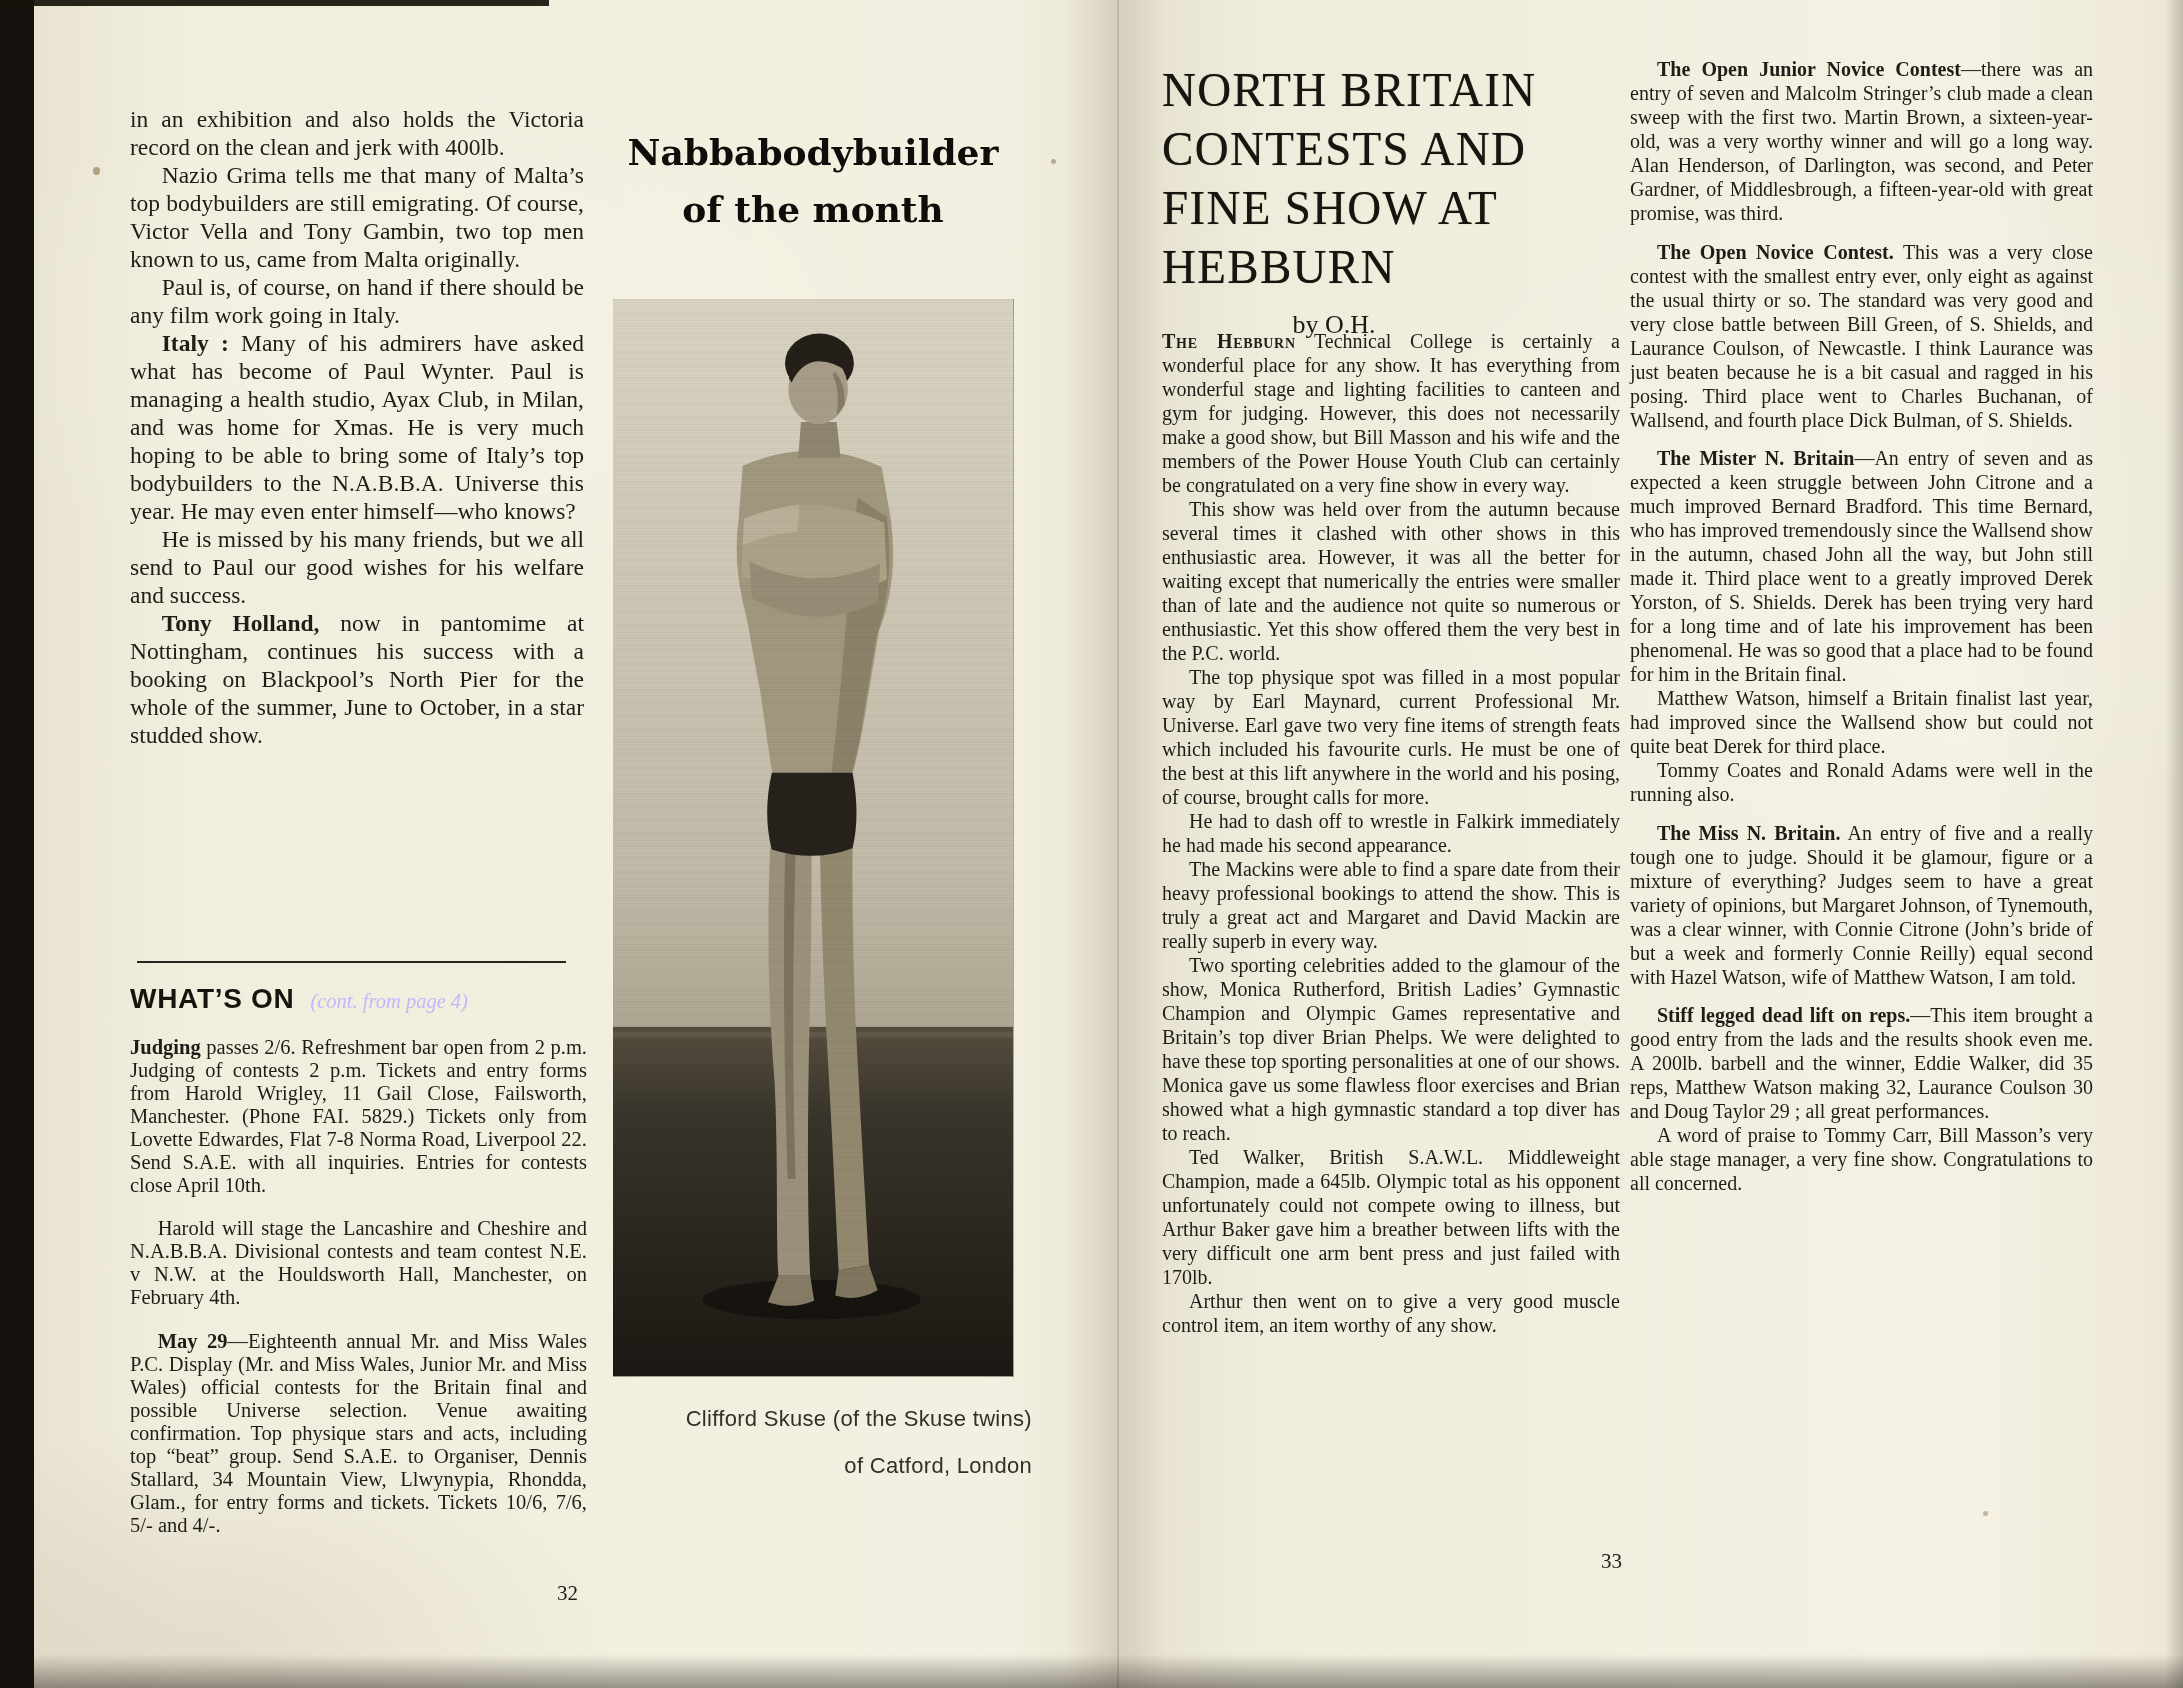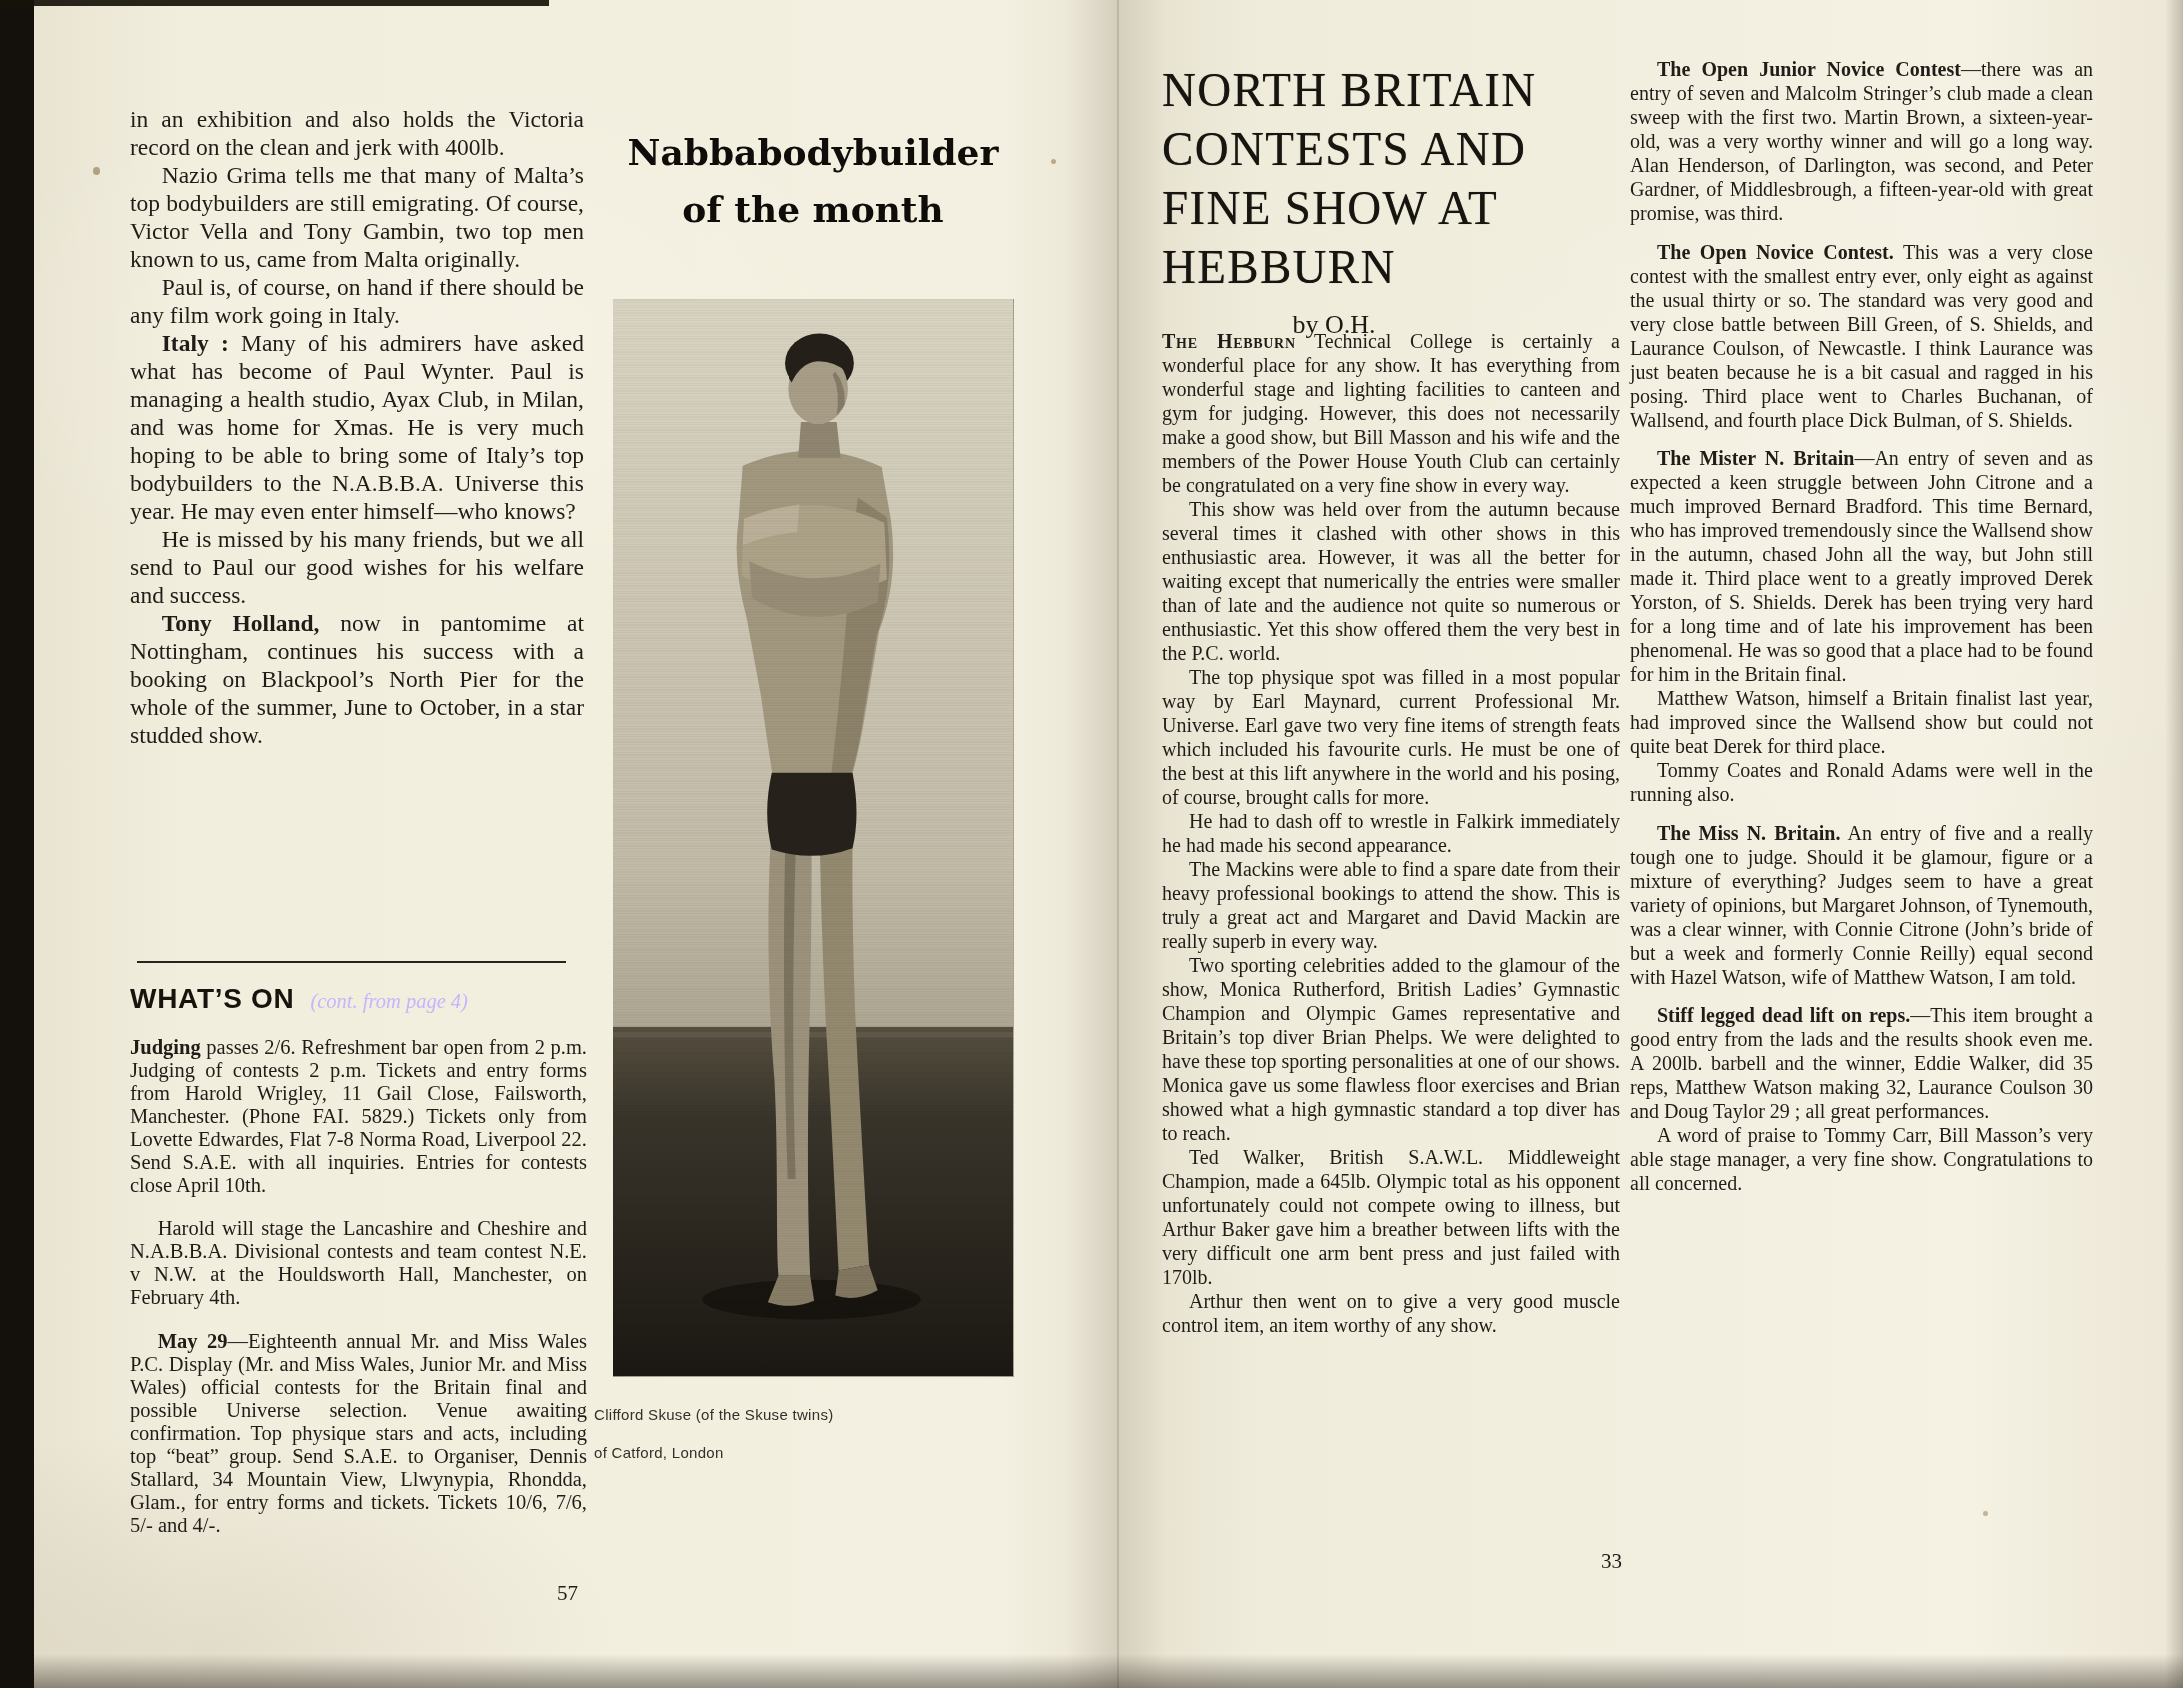--- a/index.html
+++ b/index.html
@@ -59,22 +59,22 @@
 
   #feature{position:absolute;left:594px;top:131px;width:438px;}
   .headline{font-family:"DejaVu Serif", serif;font-weight:bold;color:#0f0d0a;font-size:36px;}
   .headline .row1{display:flex;justify-content:center;padding:0 4px;}
   .headline .row2{text-align:center;margin-top:14.6px;}
   .photo{position:relative;margin:69px auto 0;width:401px;height:1078px;background:#c7c1af;
     box-shadow:inset 0 0 40px rgba(40,33,20,.35);}
   .photo svg{position:absolute;inset:0;display:block;}
   .photo::after{content:"";position:absolute;inset:0;
     background:repeating-linear-gradient(0deg, rgba(0,0,0,.03) 0 1.3px, rgba(255,255,255,0) 1.3px 2.6px);}
-  .caption{margin-top:29px;text-align:left;font-family:"Liberation Sans", sans-serif;
-    font-size:15px;color:#33302a;letter-spacing:0.3px;}
+  .caption{margin-top:29px;text-align:right;font-family:"Liberation Sans", sans-serif;
+    font-size:22px;color:#33302a;letter-spacing:0.3px;}
   .caption .cap2{margin-top:21px;}
 
   #rtitle{position:absolute;left:1162px;top:60px;width:430px;
     font-family:"Liberation Serif", serif;font-size:47px;line-height:56px;
     letter-spacing:1.3px;color:#17150f;transform:scaleY(1.05);transform-origin:top left;
     text-shadow:0 0 0.7px rgba(23,21,15,.6);}
   #rbyline{position:absolute;left:1162px;top:310px;width:344px;text-align:center;
     font-size:26px;color:#1b1914;}
   #rcol1{left:1162px;top:329px;width:458px;font-size:20px;line-height:24px;}
   #rcol2{left:1630px;top:57px;width:463px;font-size:20px;line-height:24px;}
@@ -106,21 +106,21 @@
   <div class="wo-headrow">
     <span class="wo-head">WHAT’S ON</span><span class="wo-cont">(cont. from page 4)</span>
   </div>
   <div class="wo-body">
       <p><strong>Judging</strong> passes 2/6.  Refreshment bar open from 2 p.m.  Judging of contests 2 p.m. Tickets and entry forms from Harold Wrigley, 11 Gail Close, Failsworth, Manchester.  (Phone FAI. 5829.)  Tickets only from Lovette Edwardes, Flat 7-8 Norma Road, Liverpool 22.  Send S.A.E. with all inquiries.  Entries for contests close April 10th.</p>
       <p class="indent">Harold will stage the Lancashire and Cheshire and N.A.B.B.A. Divisional contests and team contest N.E. v N.W. at the Houldsworth Hall, Manchester, on February 4th.</p>
       <p class="indent"><strong>May 29</strong>—Eighteenth annual Mr. and Miss Wales P.C. Display (Mr. and Miss Wales, Junior Mr. and Miss Wales) official contests for the Britain final and possible Universe selection. Venue awaiting confirmation.  Top physique stars and acts, including top “beat” group.  Send S.A.E. to Organiser, Dennis Stallard, 34 Mountain View, Llwynypia, Rhondda, Glam., for entry forms and tickets.  Tickets 10/6, 7/6, 5/- and 4/-.</p>
     </div>
 </div>
 
-<div class="page-number" id="page32">57</div>
+<div class="page-number" id="page32">32</div>
 
 <div id="feature">
   <div class="headline">
     <div class="row1">
       <span>Nabba</span>
       <span>bodybuilder</span>
     </div>
     <div class="row2">of the month</div>
   </div>
 

